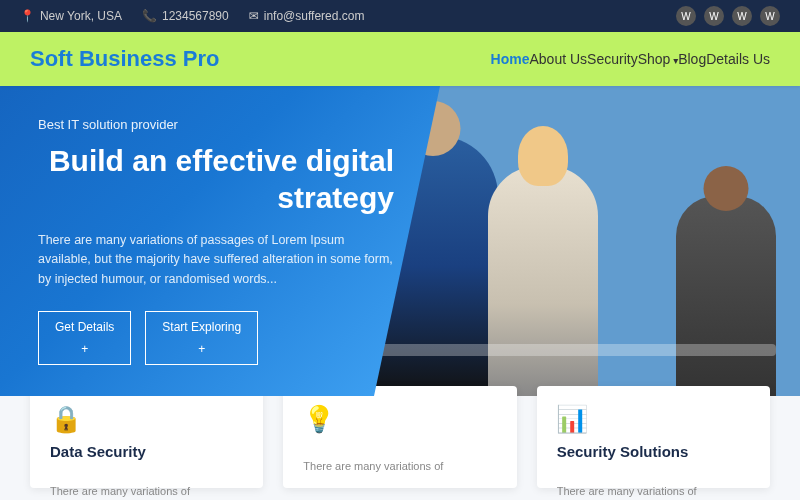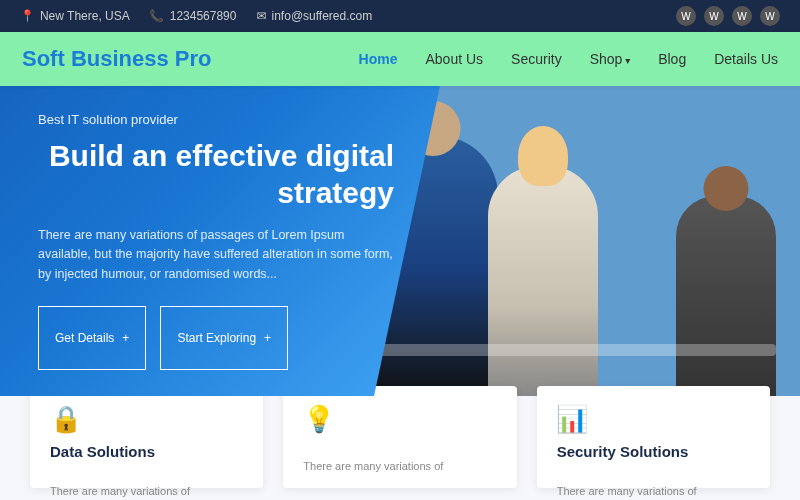--- a/index.html
+++ b/index.html
@@ -19,35 +19,35 @@
     .top-bar-item { display: flex; align-items: center; gap: 5px; }
     .top-bar-right { display: flex; gap: 8px; }
     .wp-icon {
       width: 20px; height: 20px; background: #555; border-radius: 50%;
       display: flex; align-items: center; justify-content: center;
       font-size: 10px; color: #fff; cursor: pointer;
     }
 
     
     .header {
-      background: #86efac;
-      padding: 14px 22px;
+      background: #bef264;
+      padding: 14px 30px;
       display: flex;
       align-items: center;
       justify-content: space-between;
       box-shadow: 0 1px 3px rgba(0,0,0,0.08);
       position: relative;
       z-index: 10;
     }
     .logo {
       font-size: 22px;
       font-weight: 700;
       color: #1a7dd7;
     }
-    .nav { display: flex; gap: 28px; align-items: flex-end; }
+    .nav { display: flex; align-items: flex-end; }
     .nav-item {
       font-size: 14px;
       color: #333;
       cursor: pointer;
       text-decoration: none;
     }
     .nav-item.active { color: #1a7dd7; font-weight: 600; }
     .nav-item.has-arrow::after { content: ' ▾'; font-size: 10px; }
 
     
@@ -95,24 +95,24 @@
       line-height: 1.55;
       color: rgba(255,255,255,0.85);
       margin-bottom: 22px;
       max-width: 360px;
     }
     .hero-buttons { display: flex; gap: 14px; align-items: center; }
     .btn-outline {
       border: 1.5px solid #fff;
       color: #fff;
       background: transparent;
-      padding: 24px 16px;
+      padding: 8px 16px;
       font-size: 12px;
       cursor: pointer;
-      display: flex; align-items: center; gap: 8px;
+      display: flex; align-items: center; gap: 8px; flex-direction: column;
     }
 
     
     .cards-section {
       background: #f5f7fa;
       padding: 20px 30px 0;
       display: flex;
       gap: 20px;
       height: 122px;
     }
@@ -224,21 +224,21 @@
       background: rgba(21, 101, 192, 0.25);
     }
   </style>
 </head>
 <body>
 
 <div class="top-bar">
   <div class="top-bar-left">
     <div class="top-bar-item">
       <span>📍</span>
-      <span>New There, USA</span>
+      <span>New York, USA</span>
     </div>
     <div class="top-bar-item">
       <span>📞</span>
       <span>1234567890</span>
     </div>
     <div class="top-bar-item">
       <span>✉</span>
       <span>info@suffered.com</span>
     </div>
   </div>
@@ -287,21 +287,21 @@
         <span>Start Exploring</span>
         <span>+</span>
       </button>
     </div>
   </div>
 </div>
 
 <div class="cards-section">
   <div class="card">
     <div class="card-icon" style="color:#1a7dd7;">🔒</div>
-    <div class="card-title">Data Solutions</div>
+    <div class="card-title">Data Security</div>
     <div class="card-desc">There are many variations of</div>
   </div>
   <div class="card">
     <div class="card-icon" style="color:#1a7dd7;">💡</div>
     <div class="card-desc">There are many variations of</div>
   </div>
   <div class="card">
     <div class="card-icon" style="color:#1a7dd7;">📊</div>
     <div class="card-title">Security Solutions</div>
     <div class="card-desc">There are many variations of</div>

